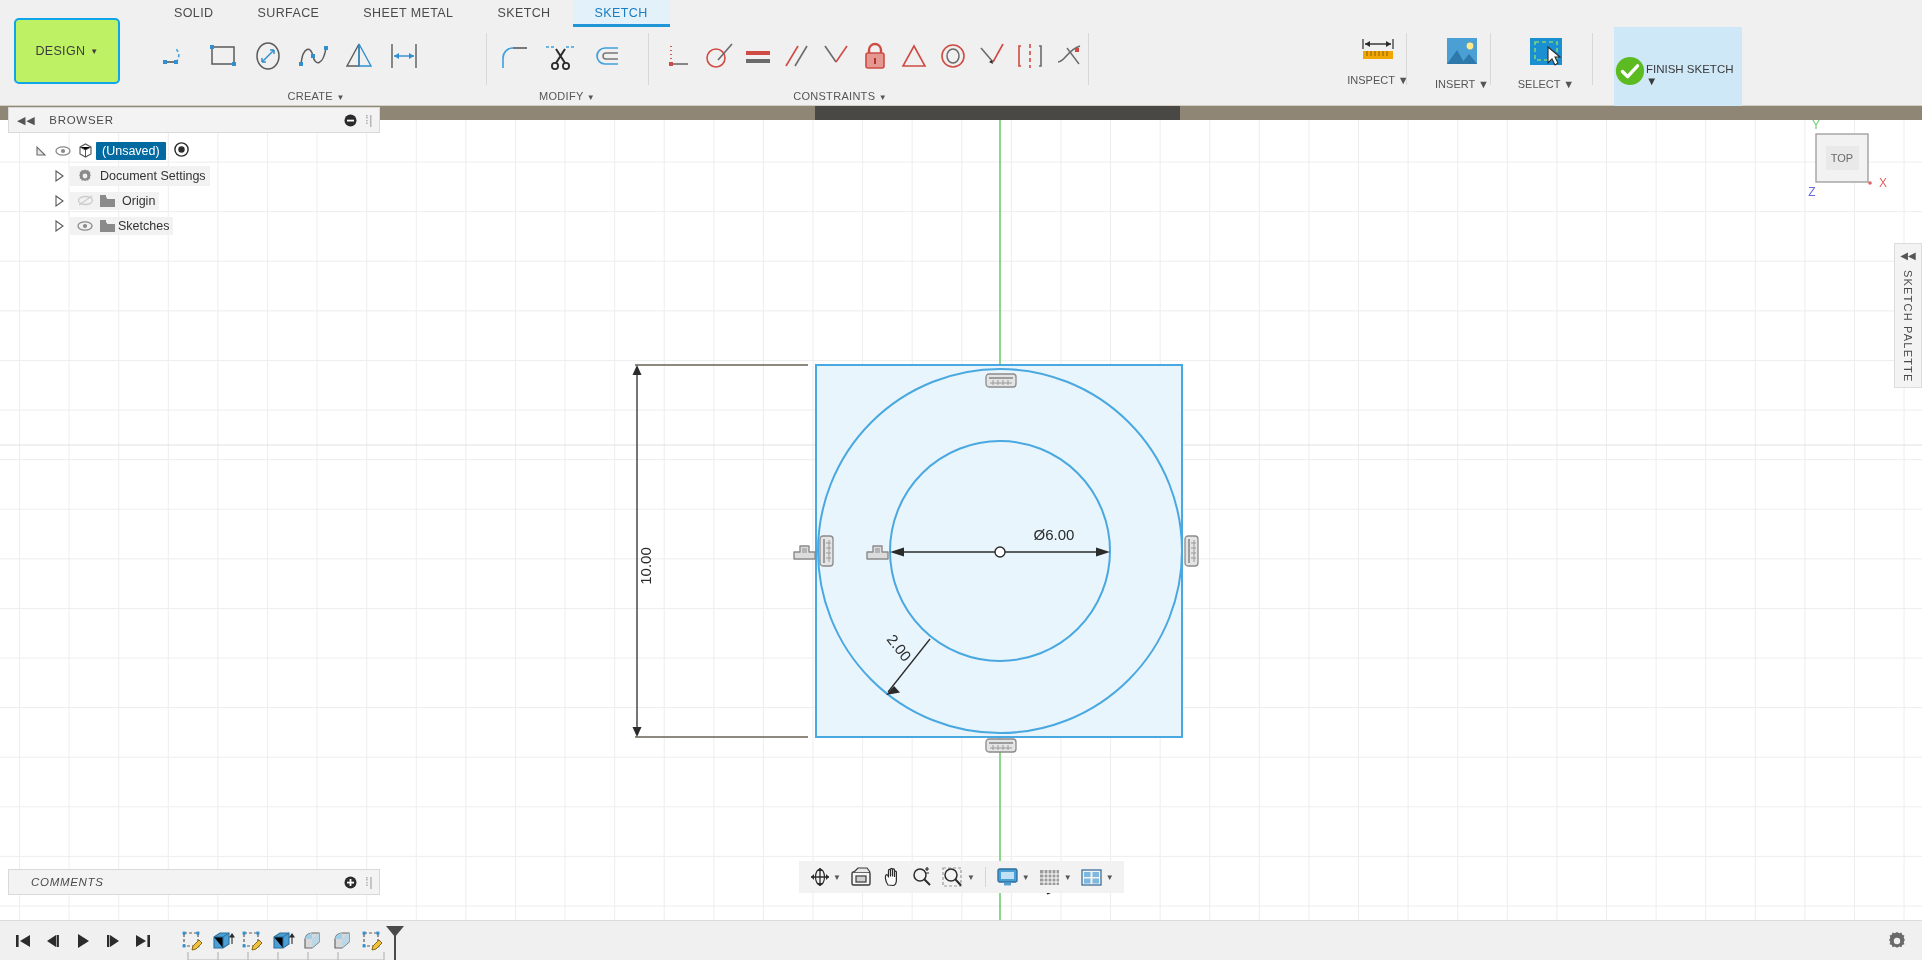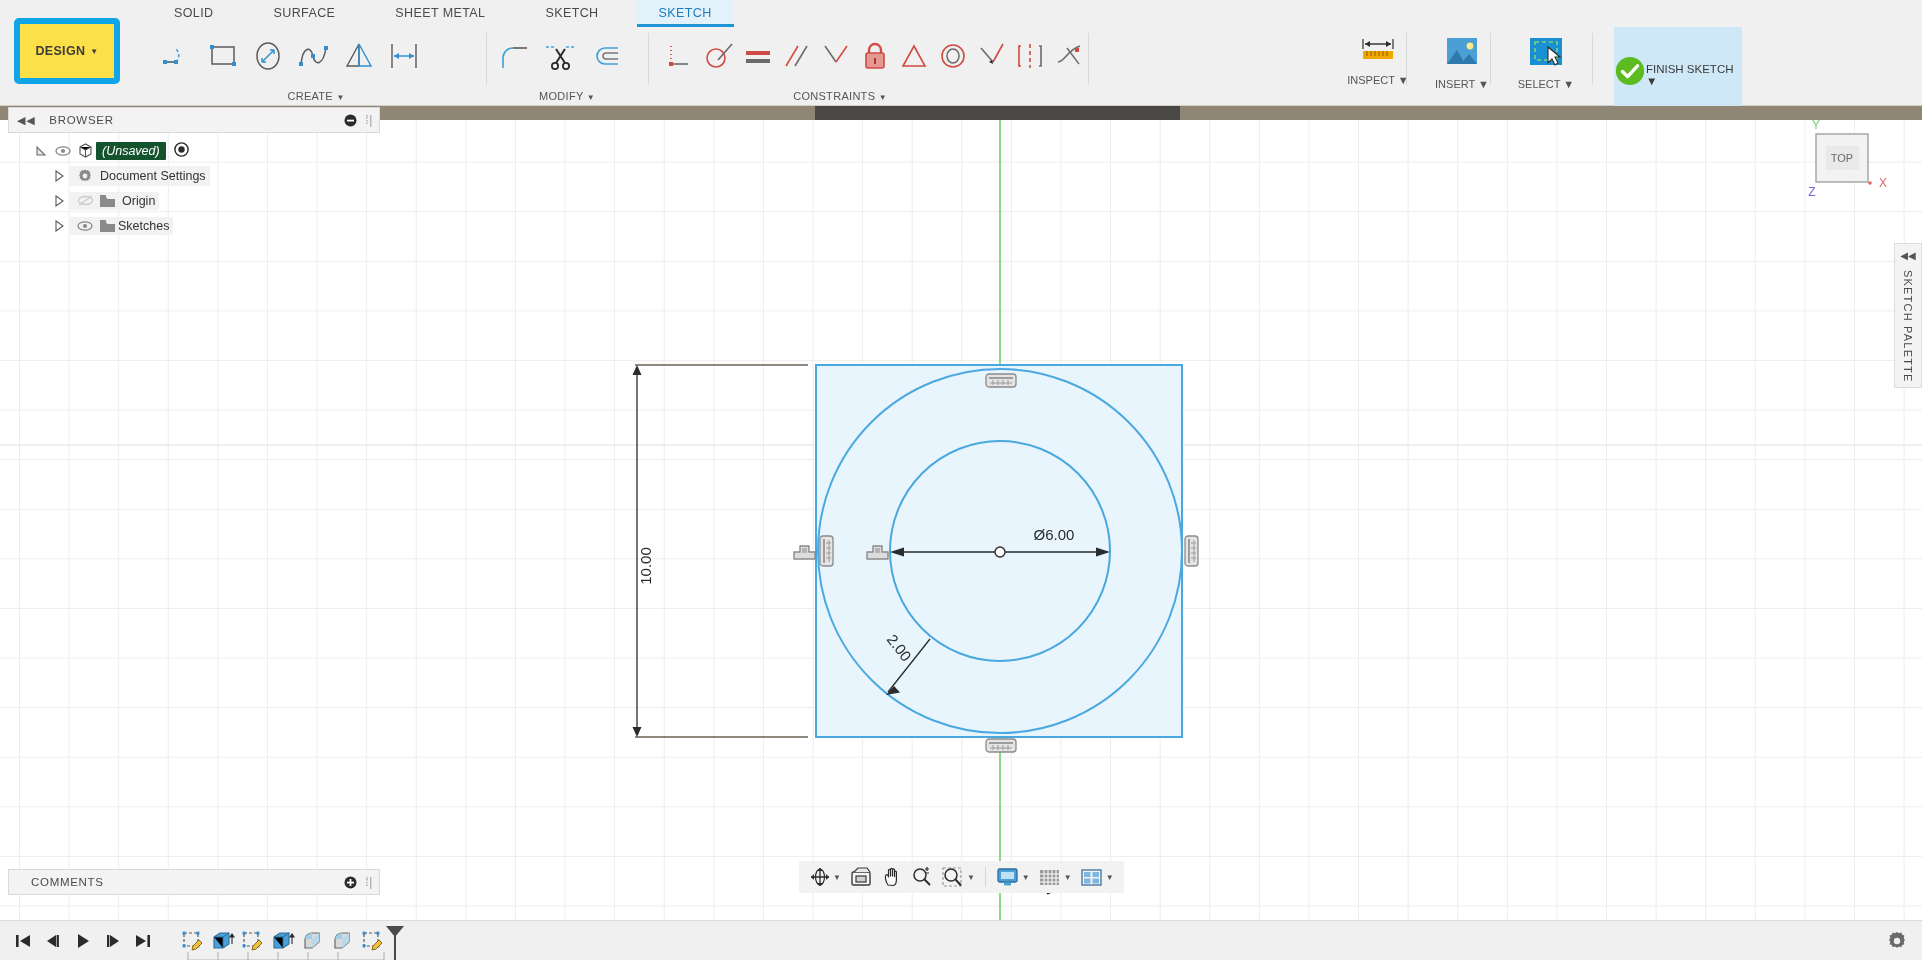--- a/index.html
+++ b/index.html
@@ -10,33 +10,33 @@
   }
   #app { position: relative; width: 1922px; height: 960px; }
 
   
   #ribbon {
     position: absolute; left: 0; top: 0; width: 1922px; height: 106px;
     background: #f0f0f0; border-bottom: 1px solid #d2cfc4;
   }
   #tabs {
     position: absolute; left: 152px; top: 0; height: 27px;
-    display: flex; align-items: center; gap: 16px;
+    display: flex; align-items: center; gap: 0;
   }
   .tab {
     font-size: 12.5px; color: #4a4a4a; letter-spacing: .4px;
     padding: 0 22px; height: 27px; line-height: 27px; white-space: nowrap;
   }
   .tab.active { color: #1a7dc4; border-bottom: 3px solid #2196d6; background: #e2f1fa; }
 
   #design-btn {
     position: absolute; left: 14px; top: 18px; width: 106px; height: 66px;
-    border: 6px solid #0ea5e9; border-radius: 5px; background: #fde047;
+    border: 2px solid #0ea5e9; border-radius: 5px; background: #bef264;
     display: flex; align-items: center; justify-content: center;
-    font-size: 12.5px; color: #3c3c3c; font-weight: bold; letter-spacing: .3px;
+    font-size: 12.5px; color: #3c3c3c; font-weight: normal; letter-spacing: .3px;
   }
 
   .panel { position: absolute; top: 27px; height: 79px; }
   .panel-icons { display: flex; align-items: center; height: 52px; gap: 0; }
   .tool {
     width: 45px; height: 50px; display: flex; align-items: center;
     justify-content: center; cursor: default;
   }
   .tool svg { display: block; }
   .panel-label {
@@ -90,28 +90,28 @@
     font-size: 11.5px; color: #4a4a4a; letter-spacing: .7px; padding-left: 8px;
   }
   #browser-header .title { margin-left: 14px; }
   .hdr-right { margin-left: auto; display: flex; align-items: center; gap: 8px; padding-right: 6px; }
   .tree { padding-top: 5px; }
   .tree-row {
     display: flex; align-items: center; height: 25px; font-size: 12.5px; color: #333;
   }
   .tw { width: 22px; display: flex; align-items: center; justify-content: center; }
   .tree-label { background: rgba(240,240,240,.88); padding: 2px 6px; border-radius: 1px; }
-  .tree-row.selected .tree-label { background: #14532d; color: #fff; font-style: italic; }
+  .tree-row.selected .tree-label { background: #0369a1; color: #fff; }
   .chip { background: rgba(240,240,240,.88); display:flex; align-items:center; }
 
   
   #comments {
     position: absolute; left: 8px; top: 869px; width: 372px; height: 26px;
     background: #f3f3f3; border: 1px solid #d9d9d9; display: flex; align-items: center;
-    font-size: 11.5px; color: #4a4a4a; letter-spacing: .7px; padding-left: 22px; z-index: 20;
+    font-size: 11.5px; color: #4a4a4a; letter-spacing: .7px; padding-left: 22px; z-index: 20; font-style: italic;
   }
 
   
   #sketch-palette {
     position: absolute; right: 0px; top: 243px; width: 28px; height: 145px;
     background: #f3f3f3; border: 1px solid #dcdcdc; z-index: 20;
     display: flex; flex-direction: column; align-items: center; padding-top: 6px;
   }
   #sketch-palette .vtext {
     writing-mode: vertical-rl; font-size: 11px; color: #4a4a4a;

